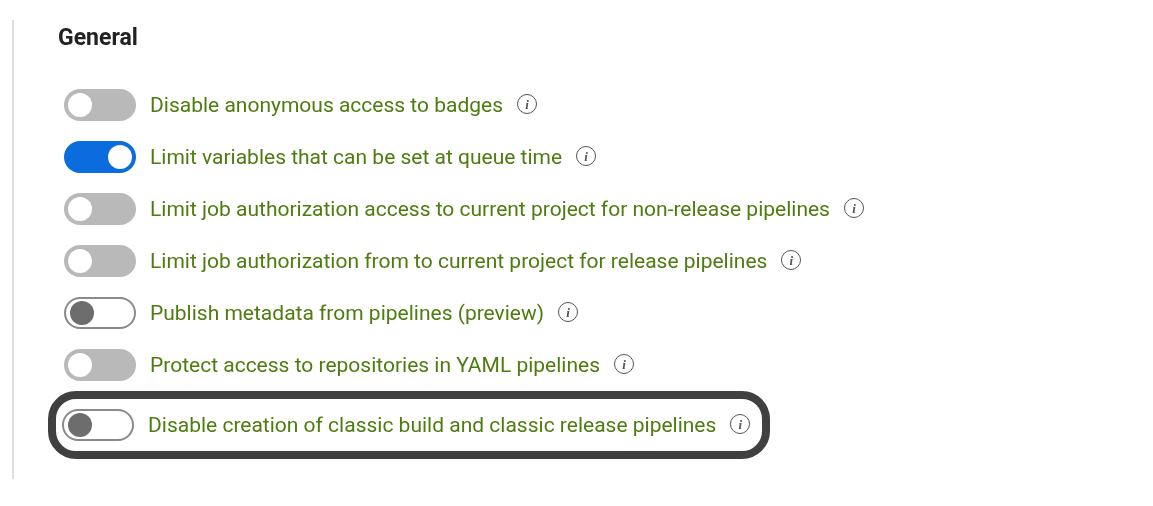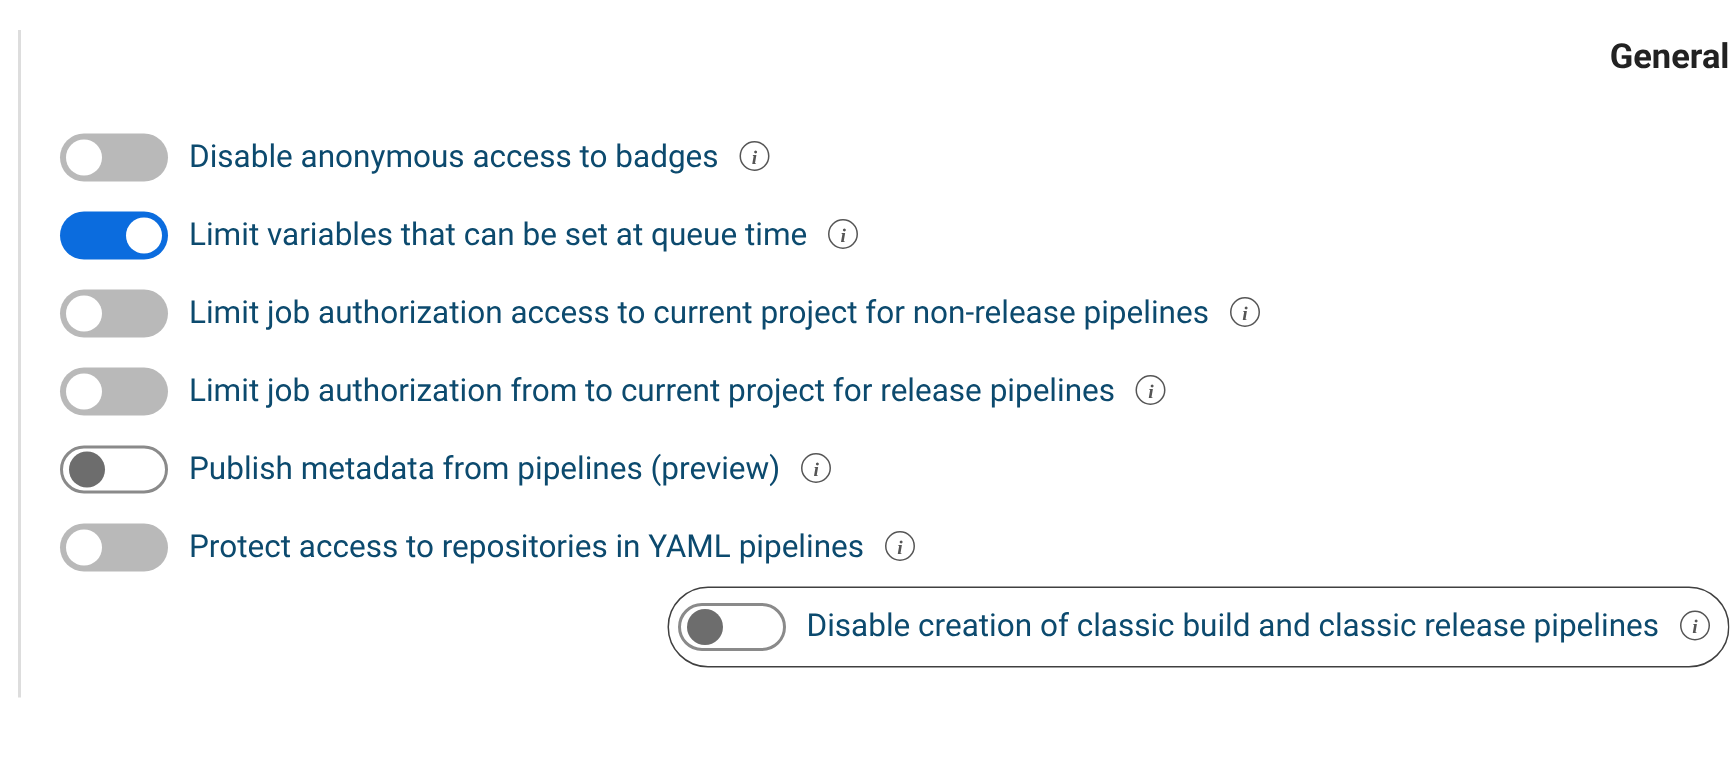--- a/index.html
+++ b/index.html
@@ -9,24 +9,23 @@
     }
     body {
       font-family: -apple-system, BlinkMacSystemFont, "Segoe UI", Roboto, Helvetica, Arial, sans-serif;
       background: #fff;
       padding: 20px 0 20px 12px;
       font-size: 21px;
       color: #222;
     }
     .container {
       border-left: 2px solid #ddd;
-      padding-left: 20px;
+      padding-left: 44px;
       padding-top: 4px;
       padding-bottom: 20px;
-      text-align: right;
     }
     .section-header {
       font-weight: 700;
       font-size: 23px;
       margin-bottom: 28px;
     }
     .setting-row {
       display: flex;
       align-items: center;
       gap: 14px;
@@ -70,21 +69,21 @@
       background: #fff;
       border: 2px solid #8a8a8a;
     }
     .toggle.off-outline .toggle-knob {
       left: 4px;
       top: 2px;
       background: #6d6d6d;
     }
     .label {
       font-size: 21px;
-      color: #0c4a6e;
+      color: #4d7c0f;
     }
     .info-icon {
       display: inline-flex;
       align-items: center;
       justify-content: center;
       width: 20px;
       height: 20px;
       border: 1.5px solid #555;
       border-radius: 50%;
       font-size: 13px;
@@ -92,21 +91,21 @@
       font-family: Georgia, 'Times New Roman', serif;
       font-weight: 600;
       color: #555;
       line-height: 1;
       cursor: pointer;
       position: relative;
       top: -1px;
       flex-shrink: 0;
     }
     .highlight-box {
-      border: 1px solid #404040;
+      border: 8px solid #404040;
       border-radius: 28px;
       padding: 4px 8px 4px 2px;
       margin-left: -10px;
       display: inline-flex;
       align-items: center;
     }
     .highlight-box .setting-row {
       margin-bottom: 0;
       padding: 6px 4px;
     }

